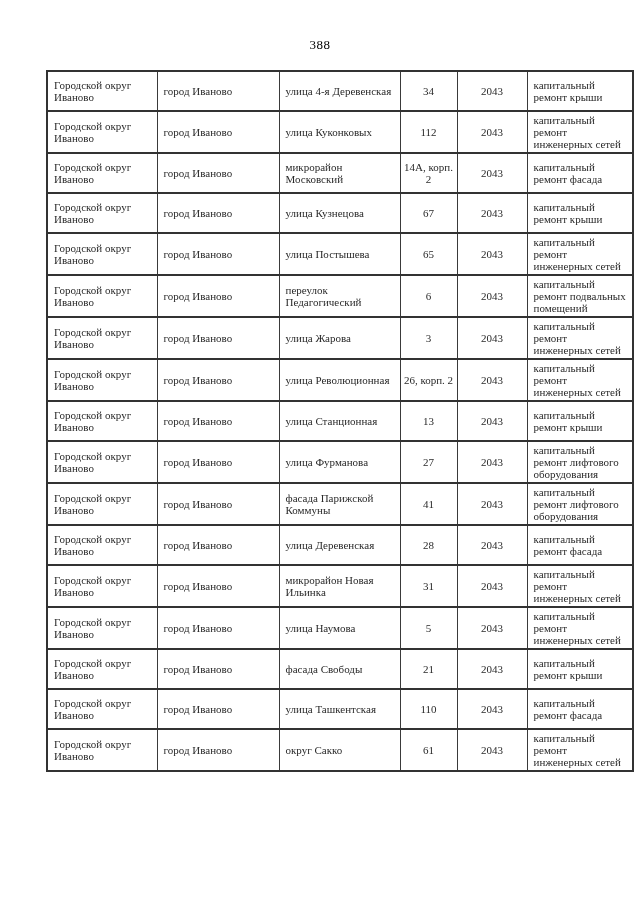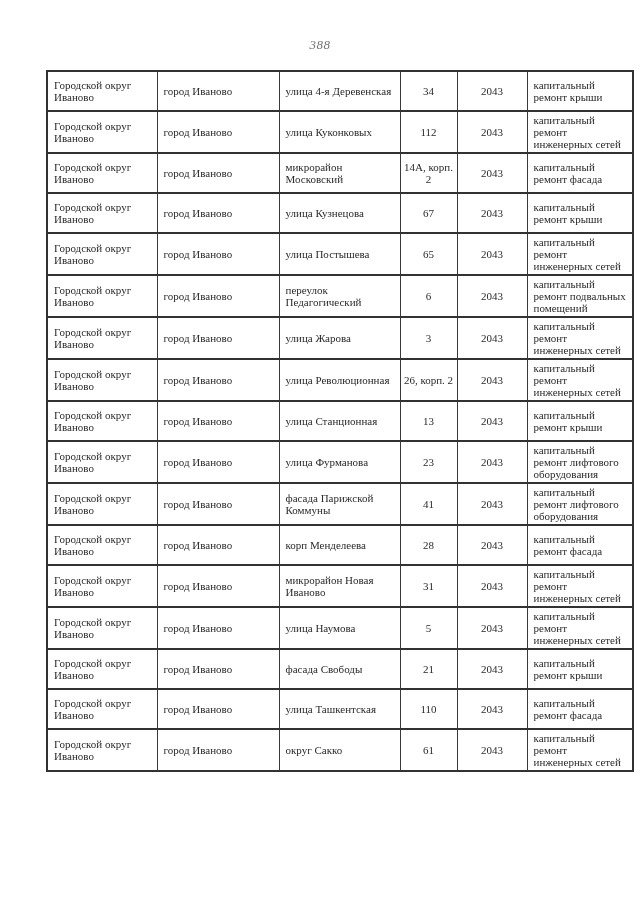--- a/index.html
+++ b/index.html
@@ -17,22 +17,21 @@
     overflow: hidden;
   }
   .page-number {
     position: absolute;
     top: 37px;
     left: 0;
     width: 640px;
     text-align: center;
     font-size: 13px;
     letter-spacing: 0.5px;
-    color: #737373;
-    font-style: italic;
+    color: #000000;
   }
   table.repairs {
     position: absolute;
     top: 70px;
     left: 46px;
     width: 586px;
     border-collapse: collapse;
     table-layout: fixed;
     border: 2px solid #323232;
   }
@@ -145,44 +144,44 @@
           <td>город Иваново</td>
           <td>улица Станционная</td>
           <td class="center">13</td>
           <td class="center">2043</td>
           <td>капитальный ремонт крыши</td>
         </tr>
         <tr>
           <td>Городской округ Иваново</td>
           <td>город Иваново</td>
           <td>улица Фурманова</td>
-          <td class="center">23</td>
+          <td class="center">27</td>
           <td class="center">2043</td>
           <td>капитальный ремонт лифтового оборудования</td>
         </tr>
         <tr>
           <td>Городской округ Иваново</td>
           <td>город Иваново</td>
           <td>фасада Парижской Коммуны</td>
           <td class="center">41</td>
           <td class="center">2043</td>
           <td>капитальный ремонт лифтового оборудования</td>
         </tr>
         <tr>
           <td>Городской округ Иваново</td>
           <td>город Иваново</td>
-          <td>корп Менделеева</td>
+          <td>улица Деревенская</td>
           <td class="center">28</td>
           <td class="center">2043</td>
           <td>капитальный ремонт фасада</td>
         </tr>
         <tr>
           <td>Городской округ Иваново</td>
           <td>город Иваново</td>
-          <td>микрорайон Новая Иваново</td>
+          <td>микрорайон Новая Ильинка</td>
           <td class="center">31</td>
           <td class="center">2043</td>
           <td>капитальный ремонт инженерных сетей</td>
         </tr>
         <tr>
           <td>Городской округ Иваново</td>
           <td>город Иваново</td>
           <td>улица Наумова</td>
           <td class="center">5</td>
           <td class="center">2043</td>

